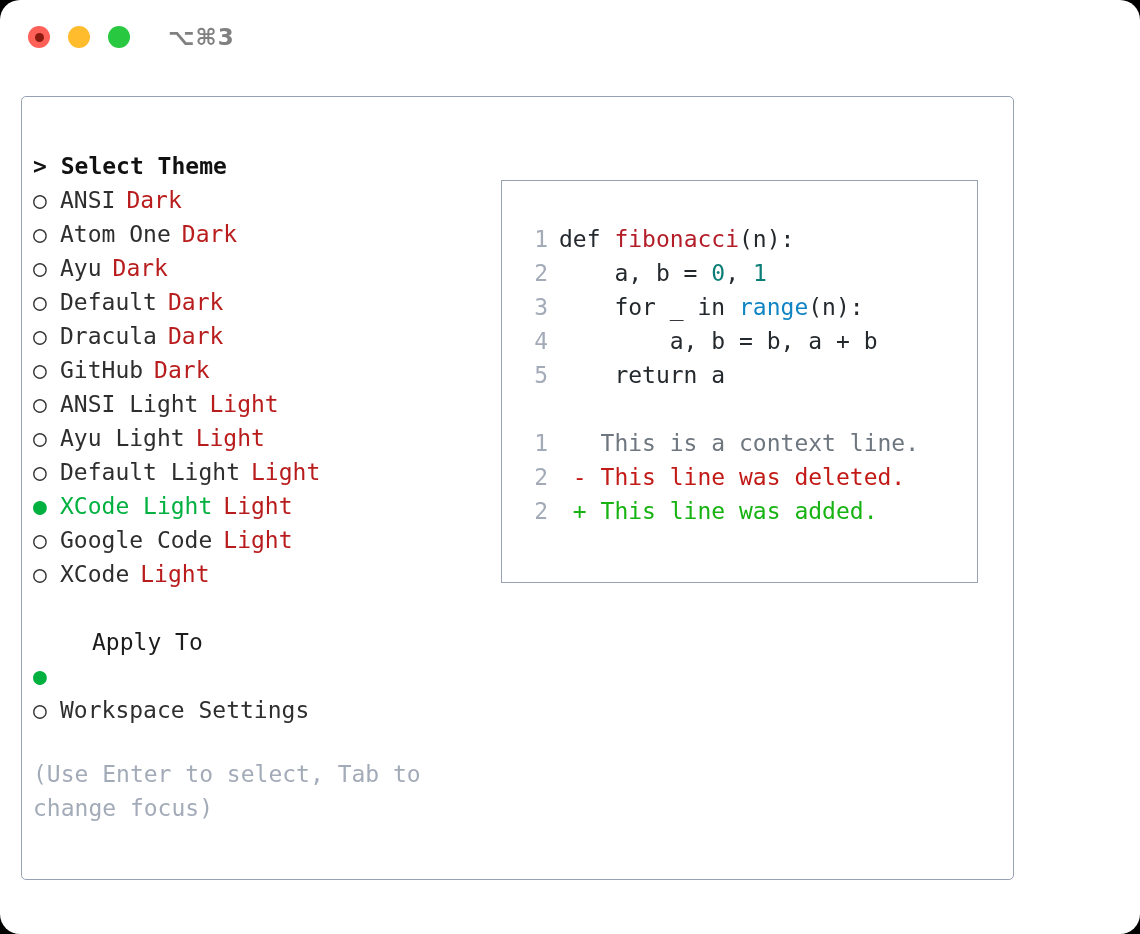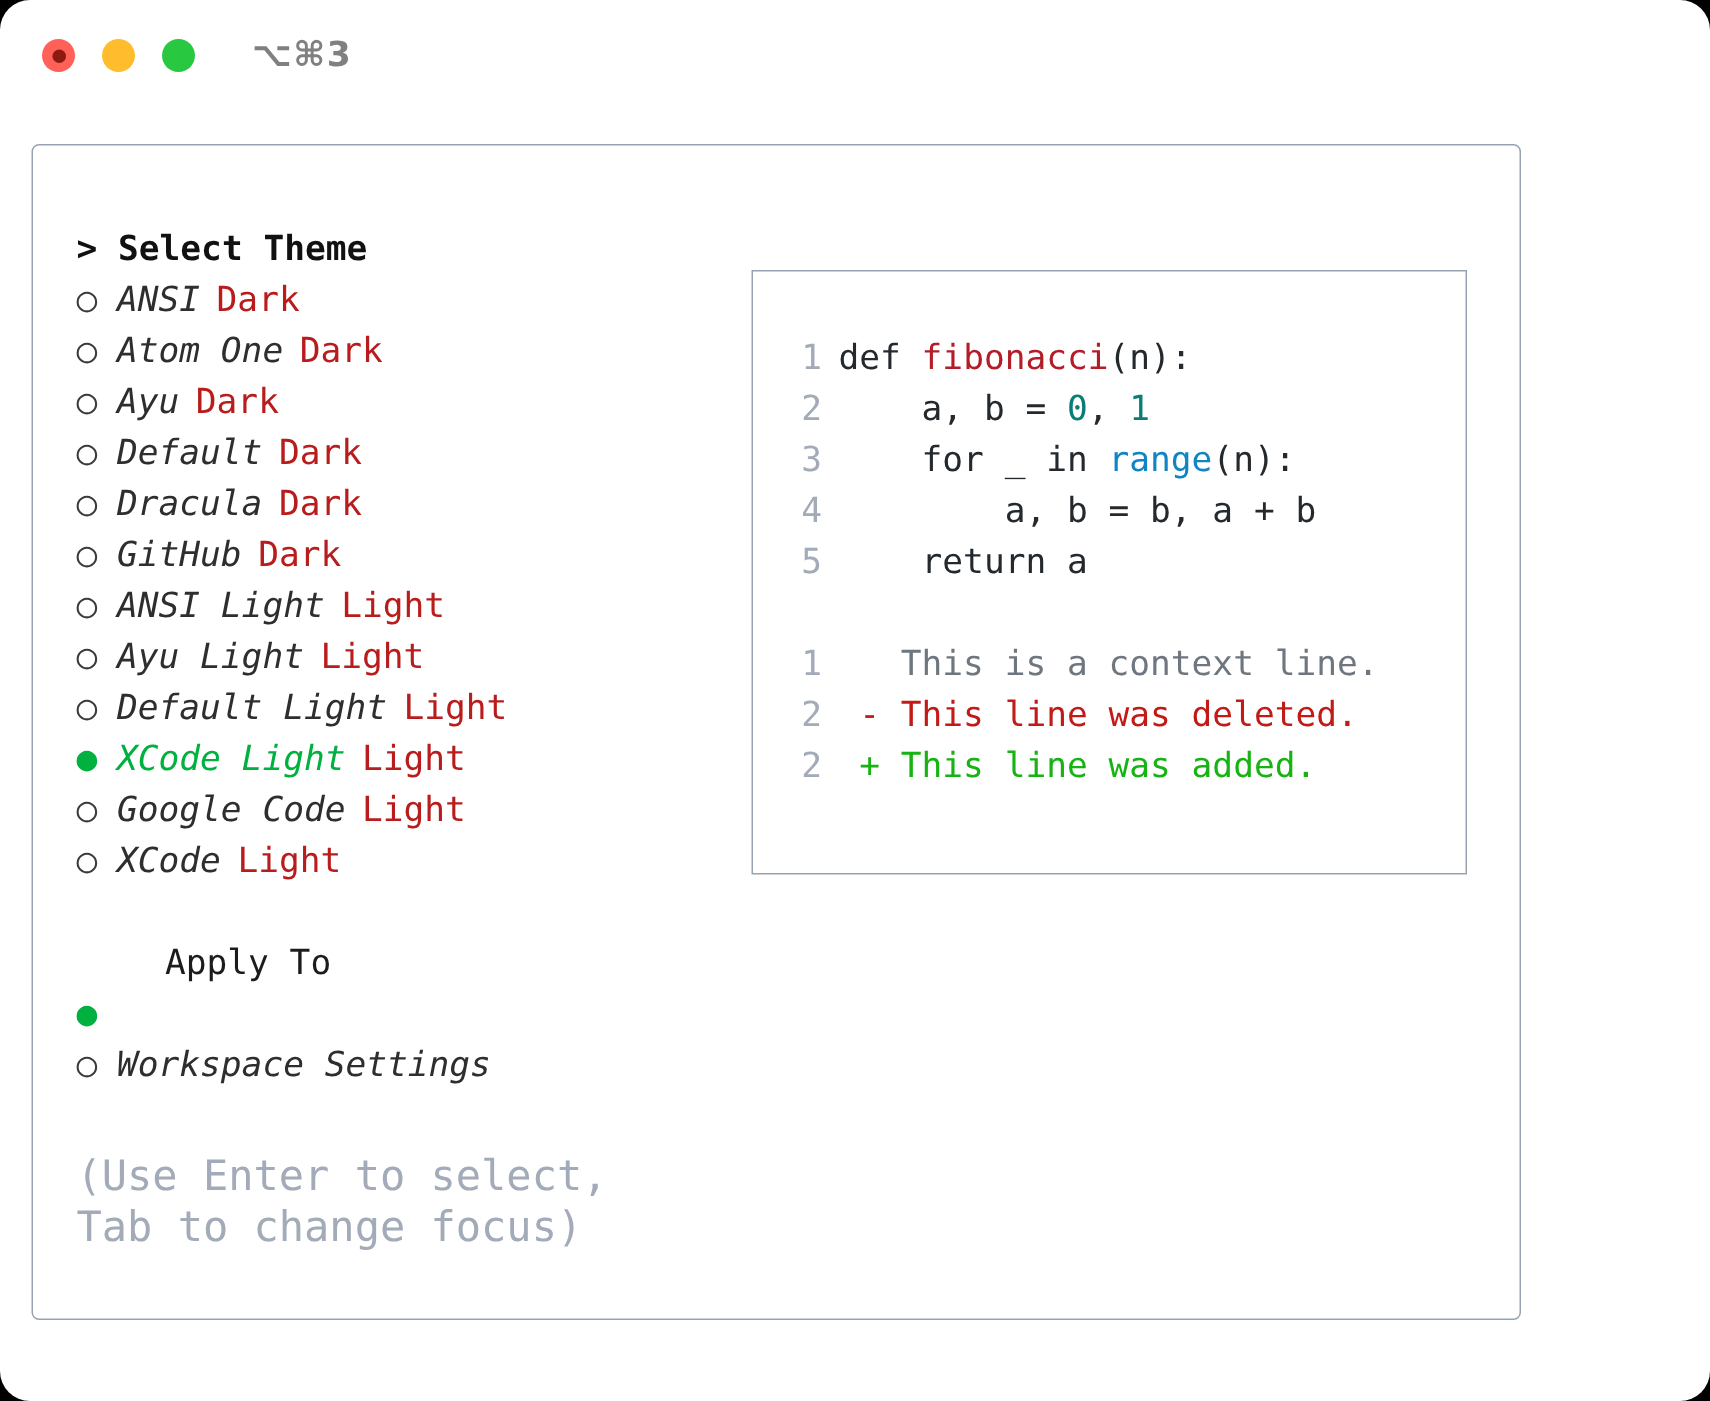--- a/index.html
+++ b/index.html
@@ -85,21 +85,21 @@
 
   .panel-inner {
     position: absolute;
     left: 0; top: 0;
     width: 100%; height: 100%;
   }
 
   
   .left-col {
     position: absolute;
-    left: 29px;
+    left: 11px;
     top: 52px;
     width: 440px;
   }
 
   .section-title {
     font-size: 23px;
     font-weight: bold;
     color: #111111;
     line-height: 34px;
     white-space: pre;
@@ -117,35 +117,35 @@
   .bullet {
     width: 27px;
     flex: 0 0 27px;
     font-size: 23px;
     line-height: 34px;
     color: #3b3b3b;
   }
   .bullet.sel { color: #00b140; }
   .bullet.blank { color: transparent; }
 
-  .opt-name  { color: #2e2e2e; font-style: italic; }
+  .opt-name  { color: #2e2e2e; }
   .opt-name.sel { color: #00b140; }
   .opt-variant { color: #b91c1c; padding-left: 11px; }
 
   .group-title {
     color: #1c1c1c;
     font-size: 23px;
     margin-left: 32px;
   }
 
   .spacer { height: 34px; }
 
   .hint {
-    margin-top: 40px;
-    font-size: 28px;
+    margin-top: 30px;
+    font-size: 23px;
     line-height: 34px;
     color: #a3abb8;
     width: 400px;
   }
 
   
   .right-col {
     position: absolute;
     left: 479px;
     top: 52px;

